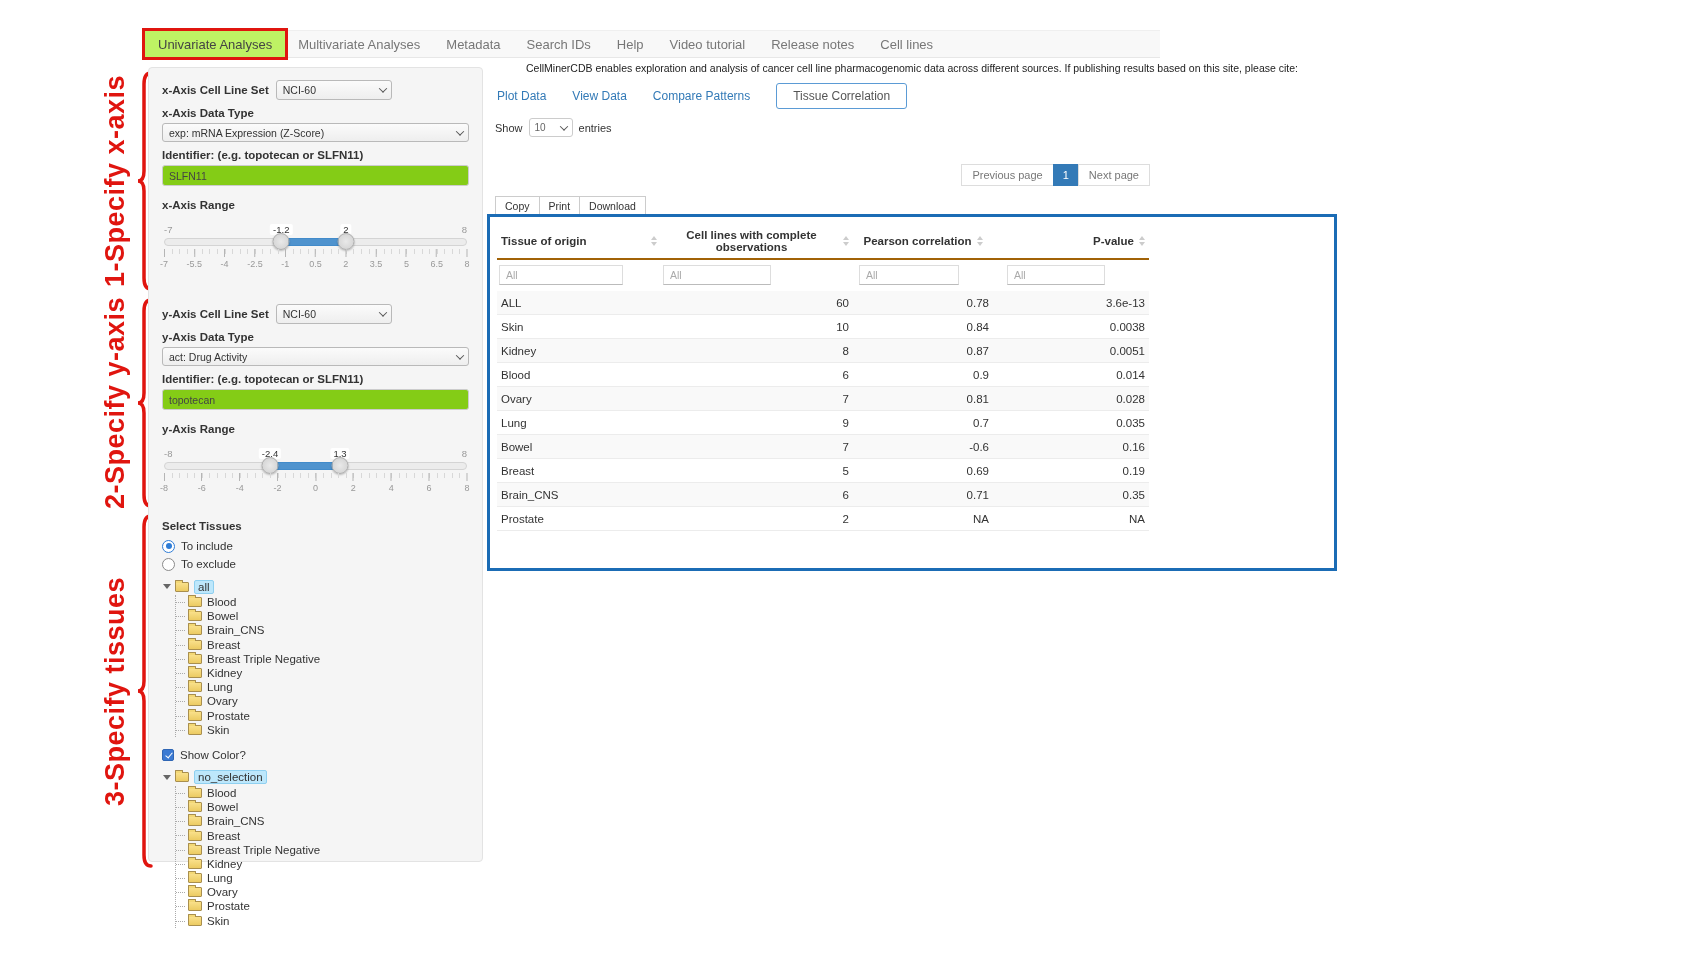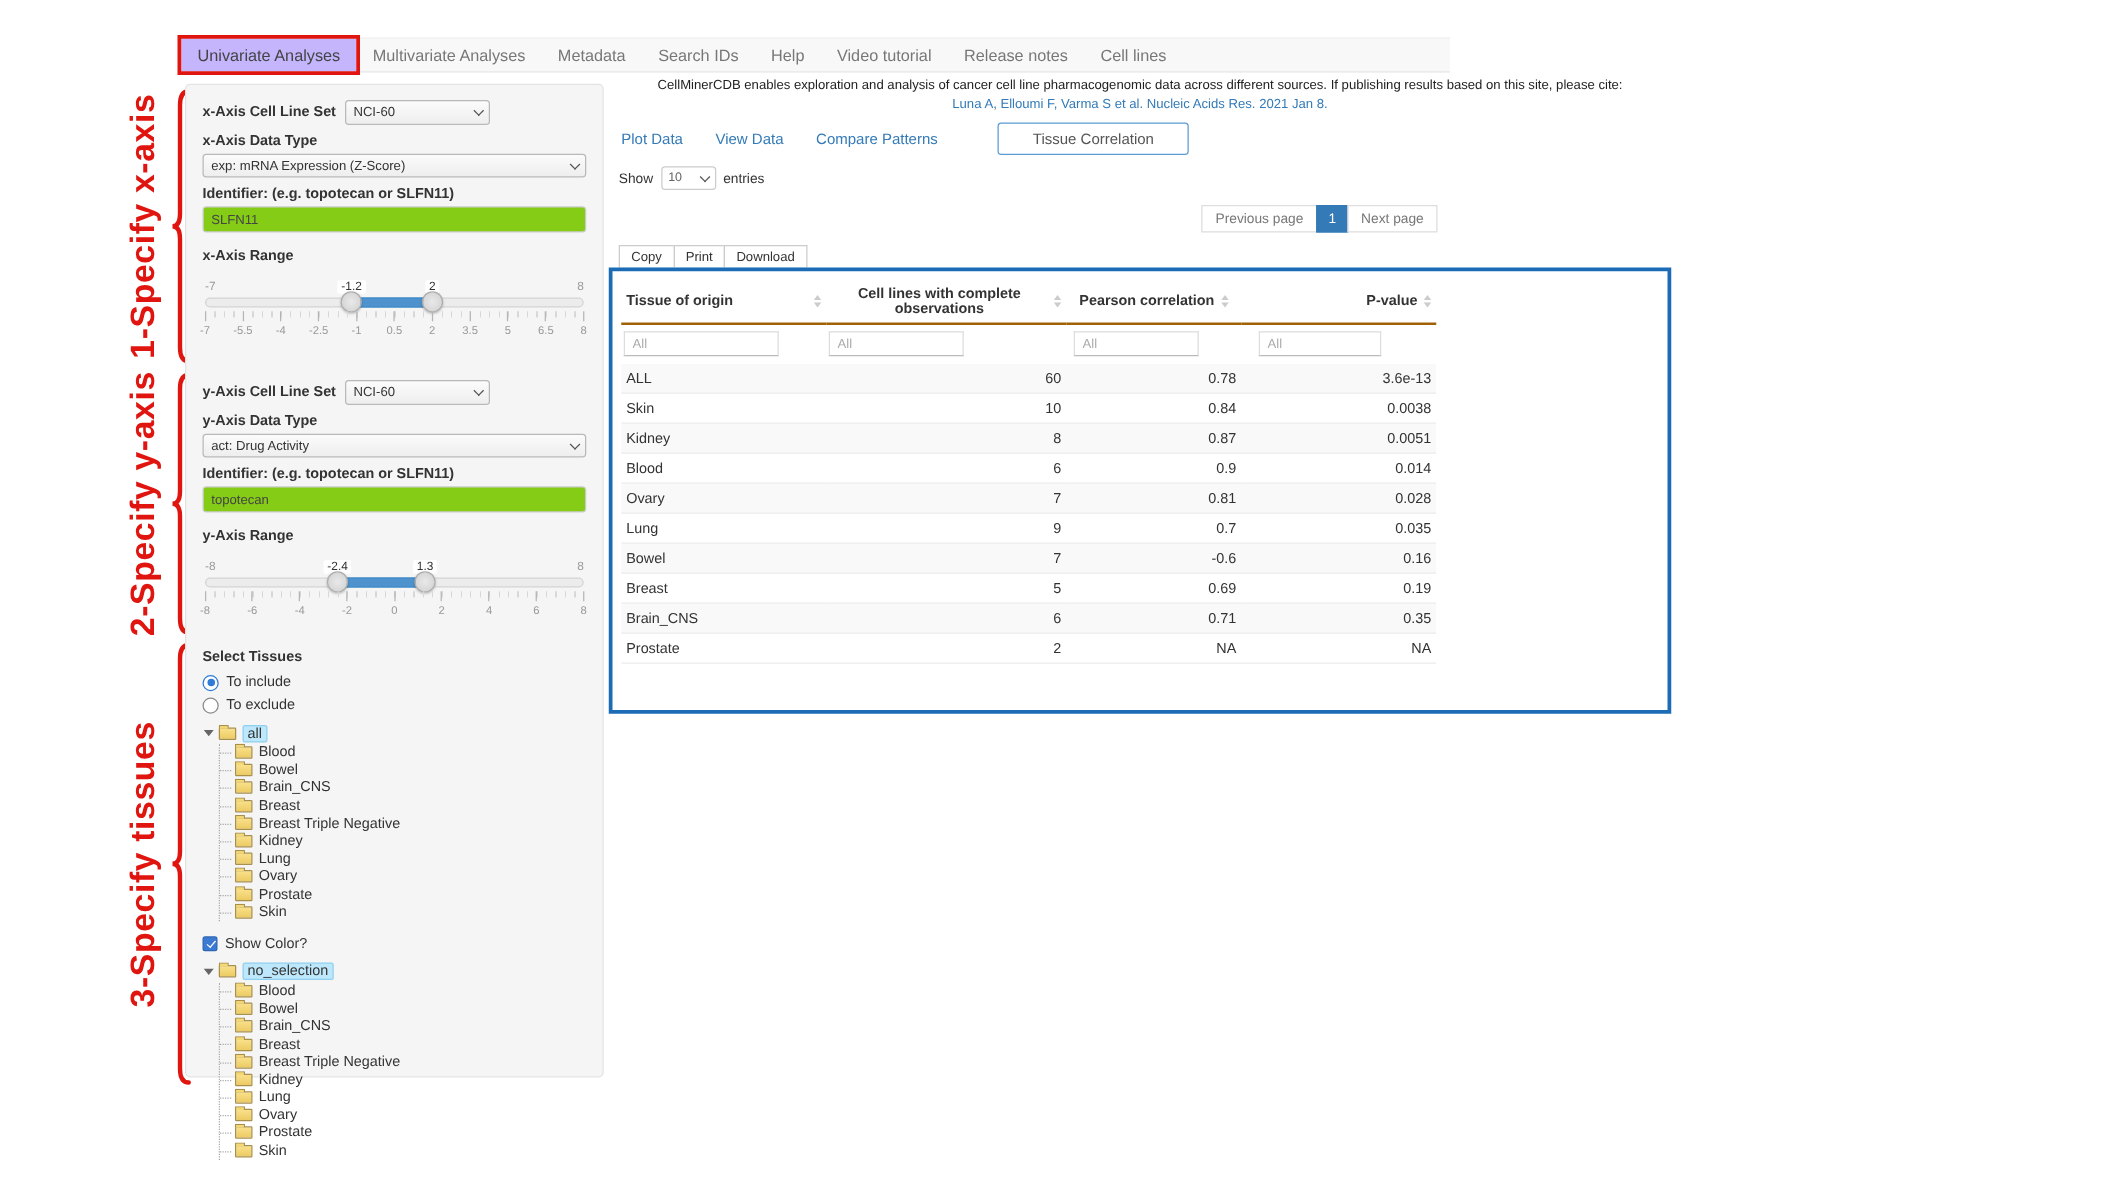--- a/index.html
+++ b/index.html
@@ -5,21 +5,21 @@
   * { margin:0; padding:0; box-sizing:border-box; }
   html,body { background:#fff; }
   body { font-family:"Liberation Sans", sans-serif; color:#333; }
   #app { position:relative; width:1700px; height:956px; background:#fff; overflow:hidden; }
 
   
   #navbar { position:absolute; left:145px; top:30px; width:1015px; height:28px;
             background:#f8f8f8; border-top:1px solid #efefef; border-bottom:1px solid #e7e7e7;
             display:flex; align-items:stretch; }
   .nav-item { display:flex; align-items:center; padding:0 13px; font-size:13px; color:#777; cursor:pointer; white-space:nowrap; }
-  .nav-item.active { background:#c4b5fd; color:#444; outline:3px solid #e0150f; }
+  .nav-item.active { background:#bef264; color:#444; outline:3px solid #e0150f; }
 
   
   .step-label { position:absolute; width:38px; display:flex; align-items:center; justify-content:center;
                 color:#e0150f; font-size:27px; font-weight:600;
                 writing-mode:vertical-rl; transform:rotate(180deg); white-space:nowrap; letter-spacing:.5px; }
   .bracket { position:absolute; left:137px; }
 
   
   #sidebar { position:absolute; left:148px; top:67px; width:335px; height:795px;
              background:#f5f5f5; border:1px solid #e3e3e3; border-radius:4px; padding:12px 13px; }
@@ -77,21 +77,21 @@
   .tree-children { list-style:none; margin:1px 0 0 13px; padding-left:0; border-left:1px dotted #aaa; }
   .tree-children li { display:flex; align-items:center; height:14.2px; position:relative; padding-left:12px; cursor:pointer; }
   .tree-children li::before { content:""; position:absolute; left:0; top:7px; width:9px; border-top:1px dotted #aaa; }
 
   
   #main { position:absolute; left:487px; top:62px; width:850px; height:530px; }
   .citation { text-align:center; font-size:10.5px; color:#222; }
   .citation-link { text-align:center; font-size:10.5px; color:#337ab7; margin-top:3px; cursor:pointer; }
   .tabs { display:flex; align-items:center; gap:26px; margin:9px 0 0 10px; }
   .tab { color:#337ab7; font-size:12px; cursor:pointer; }
-  .tab-active { color:#555; font-size:12px; border:1px solid #5b9bd5; border-radius:3px; padding:5px 27px; cursor:pointer; background:#fff;margin-left:22px; }
+  .tab-active { color:#555; font-size:12px; border:1px solid #5b9bd5; border-radius:3px; padding:5px 16px; cursor:pointer; background:#fff; }
   .show-row { display:flex; align-items:center; gap:6px; margin:9px 0 0 8px; font-size:11px; }
   .show-select { width:44px; height:19px; display:flex; align-items:center; justify-content:space-between;
                  border:1px solid #ccc; border-radius:3px; background:#fff; padding:0 5px; font-size:10px; color:#666; cursor:pointer; }
   .showing-text { margin:13px 0 0 8px; font-size:11px; color:#333; }
   .pagination { position:absolute; top:102px; right:187px; display:inline-flex; }
   .pg-btn { border:1px solid #ddd; background:#fff; padding:4px 10px; font-size:11px; color:#777; cursor:pointer; }
   .pg-cur { border:1px solid #337ab7; background:#337ab7; color:#fff; padding:4px 9px; font-size:11px; margin-left:-1px; cursor:pointer; }
   .pg-next { margin-left:-1px; }
   .export-row { position:absolute; top:134px; left:8px; display:inline-flex; }
   .btn-sm { border:1px solid #ccc; background:#fff; padding:2.5px 9px; font-size:10.5px; color:#333; margin-right:-1px; cursor:pointer; }
@@ -407,21 +407,20 @@
             <span class="folder"></span>
             <span>Skin</span>
           </li>
       </ul>
     </div>
 
   </div>
 
   <div id="main">
     <div class="citation">CellMinerCDB enables exploration and analysis of cancer cell line pharmacogenomic data across different sources. If publishing results based on this site, please cite:</div>
-    <div class="citation-link">Luna A, Elloumi F, Varma S et al. Nucleic Acids Res. 2021 Jan 8.</div>
 
     <div class="tabs">
       <span class="tab">Plot Data</span>
       <span class="tab">View Data</span>
       <span class="tab">Compare Patterns</span>
       <span class="tab-active">Tissue Correlation</span>
     </div>
 
     <div class="show-row">
       <span>Show</span>

